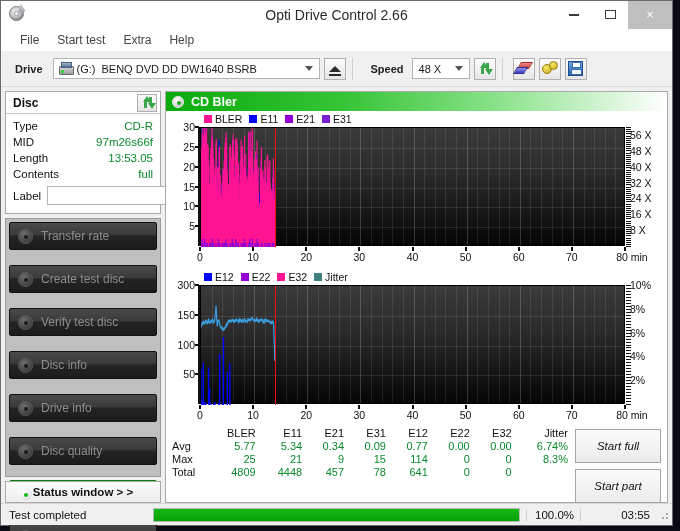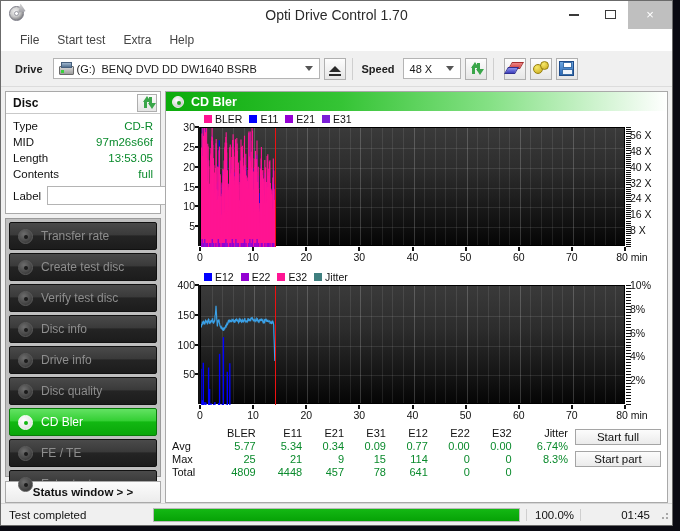--- a/index.html
+++ b/index.html
@@ -161,21 +161,21 @@
   .labelrow .cbtn {
     width:22px;height:21px;margin-left:4px;
     background:linear-gradient(#fbfbfb,#e4e4e4);border:1px solid #aeaeae;
     display:flex;align-items:center;justify-content:center;
   }
   .cd-glyph{width:14px;height:14px;border-radius:50%;background:radial-gradient(circle at 38% 32%,#f6f3b8 0%,#ded77a 45%,#b5ab45 78%,#8b8430 100%);border:1px solid #7d7630;position:relative;}
   .cd-glyph:after{content:"";position:absolute;left:5px;top:5px;width:4px;height:4px;border-radius:50%;background:#fbfbe8;border:1px solid #9d9650;}
 
   .navwrap {
     margin-top: 4px; flex:1 1 auto; background:#bfbfbf;
-    border:1px solid #9a9a9a; padding: 3px; display:flex; flex-direction:column; gap:3px;
+    border:1px solid #9a9a9a; padding: 3px; display:flex; flex-direction:column; gap:15px;
     min-height:0;
   }
   .navbtn {
     height: 28px; flex: 0 0 28px; display:flex; align-items:center;
     background: linear-gradient(#4a4a4a 0%, #3a3a3a 45%, #242424 50%, #1c1c1c 100%);
     border: 1px solid #111; border-radius: 2px;
     padding-left: 8px; color:#8d8d8d; font-size:12px;
   }
   .navbtn.active {
     background: linear-gradient(#63e263 0%, #34cf34 45%, #12b812 50%, #0aa60a 100%);
@@ -235,23 +235,23 @@
   .stats-tbl { flex:1 1 auto; }
   .stats-tbl table { border-collapse:collapse; width:100%; font-size:11px; }
   .stats-tbl th {
     font-weight:normal; color:#111; text-align:right; padding: 0 7px 1px 0; font-size:11px;
   }
   .stats-tbl td { color:#0a8a2c; text-align:right; padding: 0 7px 1px 0; font-size:11px; }
   .stats-tbl td.rowlbl { color:#111; text-align:left; padding-left:6px; width:44px;}
   .stats-tbl th.rowlbl { text-align:left; padding-left:6px; }
   .startbtns { width:92px; flex:0 0 92px; padding-right:6px; display:flex; flex-direction:column; gap:6px; padding-top:2px;}
   .sbtn {
-    height:16px; background:linear-gradient(#fcfcfc,#ebebeb);
+    height:34px; background:linear-gradient(#fcfcfc,#ebebeb);
     border:1px solid #a5a5a5; display:flex;align-items:center;justify-content:center;
-    font-size:11.5px; color:#111;
+    font-size:11.5px; color:#111;font-style:italic;
   }
 
   
   .statusbar {
     flex:0 0 22px; height:22px; display:flex; align-items:center;
     border-top:1px solid #d6d6d6; background:#f0f0f0; padding: 0 2px;
   }
   .sb-text{ font-size:11.5px;color:#111; padding-left:6px; width:150px;}
   .sb-progress{ flex:1 1 auto; height:14px; background:#ffffff; border:1px solid #b9b9b9; position:relative; margin-right:6px;}
   .sb-progress .fill{position:absolute;left:0;top:0;bottom:0;background:linear-gradient(#14b814,#06a206);}
@@ -264,21 +264,21 @@
 <body>
 
 <div id="app">
 
   <div class="titlebar">
     <div class="app-icon">
       <div class="disc"></div>
         <div class="hole"></div>
         <div class="pen"></div>
     </div>
-    <div class="title-text">Opti Drive Control 1.70</div>
+    <div class="title-text">Opti Drive Control 2.66</div>
     <div class="wincontrols">
       <div class="wc">
           <span class="minglyph"></span>
         </div>
       <div class="wc">
           <span class="maxglyph"></span>
         </div>
       <div class="wc close">
           <span>×</span>
         </div>
@@ -302,21 +302,21 @@
       </div>
       <div class="drive-text">
         <span class="dl">(G:)</span><span>BENQ DVD DD DW1640 BSRB</span>
       </div>
       <div class="cb-arrow"></div>
     </div>
     <div class="btn-sq">
         <span class="eject-ic"></span>
       </div>
     <div class="tb-sep"></div>
-    <div class="tb-label" style="margin:0 8px 0 3px">Speed</div>
+    <div class="tb-label" style="margin:0 8px 0 12px">Speed</div>
     <div class="speed-combo">
       <span>48 X</span>
       <div class="cb-arrow"></div>
     </div>
     <div class="btn-sq">
       <span class="refresh-ic">
         <span class="b1"></span>
           <span class="b2"></span>
           <span class="a1"></span>
           <span class="a2"></span>
@@ -1591,21 +1591,21 @@
                 </svg>
                 <div class="redline" style="left: 74px; top: 0px; height: 119px;"></div>
               </div>
               <div class="axis-line-l" style="left: 30px; top: 14px; height: 119px;"></div>
               <div class="ytick" style="width: 26px; right: 470px; top: 103.25px;">50</div>
               <div style="position: absolute; left: 27px; width: 4px; height: 2px; background: rgb(17, 17, 17); top: 102.25px;"></div>
               <div class="ytick" style="width: 26px; right: 470px; top: 73.5px;">100</div>
               <div style="position: absolute; left: 27px; width: 4px; height: 2px; background: rgb(17, 17, 17); top: 72.5px;"></div>
               <div class="ytick" style="width: 26px; right: 470px; top: 43.75px; text-align: right;">150</div>
               <div style="position: absolute; left: 27px; width: 4px; height: 2px; background: rgb(17, 17, 17); top: 42.75px;"></div>
-              <div class="ytick" style="width: 26px; right: 470px; top: 14px;">400</div>
+              <div class="ytick" style="width: 26px; right: 470px; top: 14px;">300</div>
               <div style="position: absolute; left: 27px; width: 4px; height: 2px; background: rgb(17, 17, 17); top: 13px;"></div>
               <div style="position: absolute; left: 458px; top: 14px; width: 5px; height: 119px;">
                 <div style="position: absolute; left: 0px; top: 119px; width: 5px; height: 1px; background: rgb(17, 17, 17);"></div>
                 <div style="position: absolute; left: 0px; top: 116.025px; width: 5px; height: 1px; background: rgb(17, 17, 17);"></div>
                 <div style="position: absolute; left: 0px; top: 113.05px; width: 5px; height: 1px; background: rgb(17, 17, 17);"></div>
                 <div style="position: absolute; left: 0px; top: 110.075px; width: 5px; height: 1px; background: rgb(17, 17, 17);"></div>
                 <div style="position: absolute; left: 0px; top: 107.1px; width: 5px; height: 1px; background: rgb(17, 17, 17);"></div>
                 <div style="position: absolute; left: 0px; top: 104.125px; width: 5px; height: 1px; background: rgb(17, 17, 17);"></div>
                 <div style="position: absolute; left: 0px; top: 101.15px; width: 5px; height: 1px; background: rgb(17, 17, 17);"></div>
                 <div style="position: absolute; left: 0px; top: 98.175px; width: 5px; height: 1px; background: rgb(17, 17, 17);"></div>
@@ -1730,20 +1730,20 @@
       </div>
     </div>
   </div>
 
   <div class="statusbar">
     <div class="sb-text">Test completed</div>
     <div class="sb-progress">
       <div class="fill" id="progfill" style="width: 100%;"></div>
     </div>
     <div class="sb-pct">100.0%</div>
-    <div class="sb-time">01:45</div>
+    <div class="sb-time">03:55</div>
     <div class="sb-grip">
       <span style="left:8px;top:8px"></span>
         <span style="left:4px;top:8px"></span>
         <span style="left:8px;top:4px"></span>
     </div>
   </div>
 </div>
 
 </body></html>

